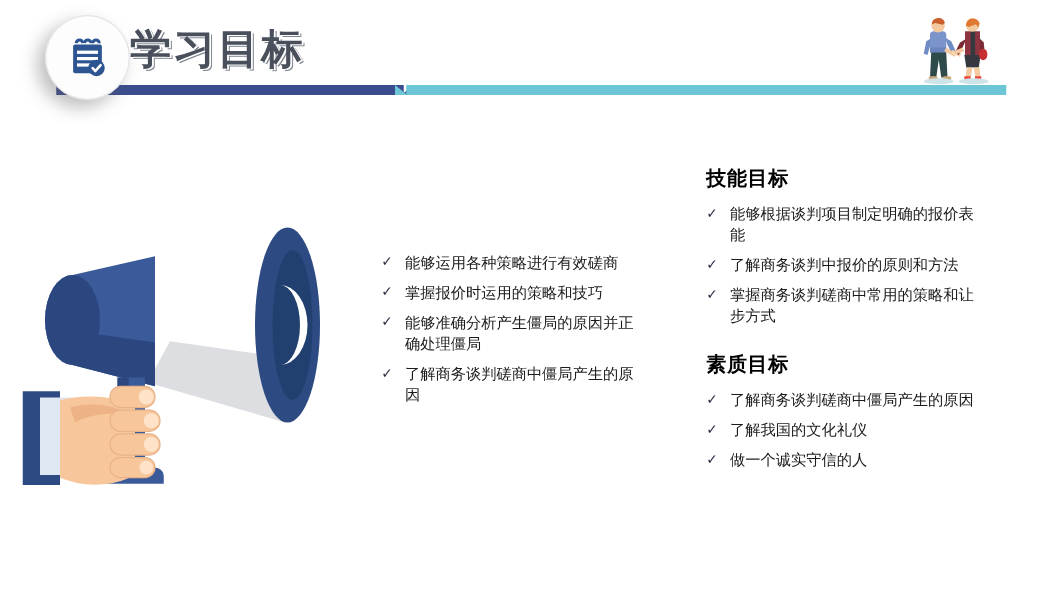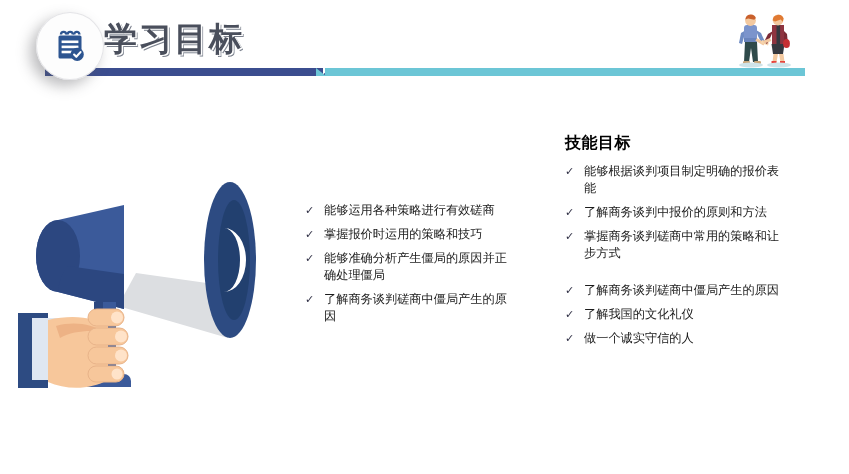--- a/index.html
+++ b/index.html
@@ -280,20 +280,21 @@
         <span class="bullet-text">了解商务谈判中报价的原则和方法</span>
       </li>
       <li class="bullet-item">
         <span class="bullet-check">✓</span>
         <span class="bullet-text">掌握商务谈判磋商中常用的策略和让步方式</span>
       </li>
     </ul>
   </div>
 
   <div class="block" id="block-quality">
+    <div class="block-head">素质目标</div>
     <ul class="bullet-list">
       <li class="bullet-item">
         <span class="bullet-check">✓</span>
         <span class="bullet-text">了解商务谈判磋商中僵局产生的原因</span>
       </li>
       <li class="bullet-item">
         <span class="bullet-check">✓</span>
         <span class="bullet-text">了解我国的文化礼仪</span>
       </li>
       <li class="bullet-item">

